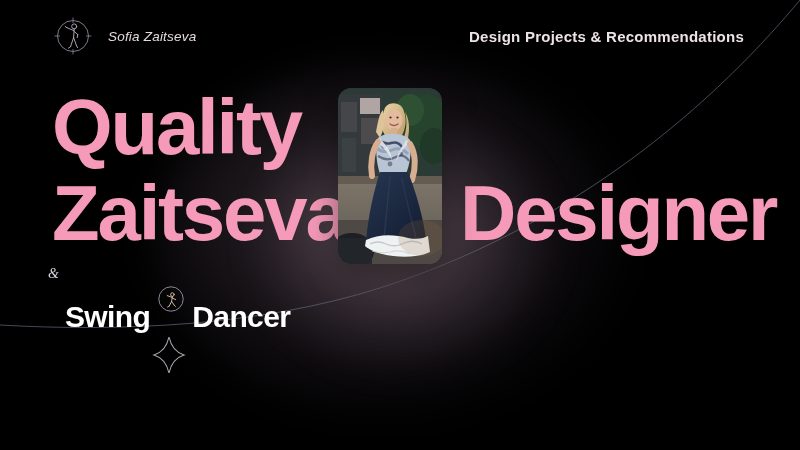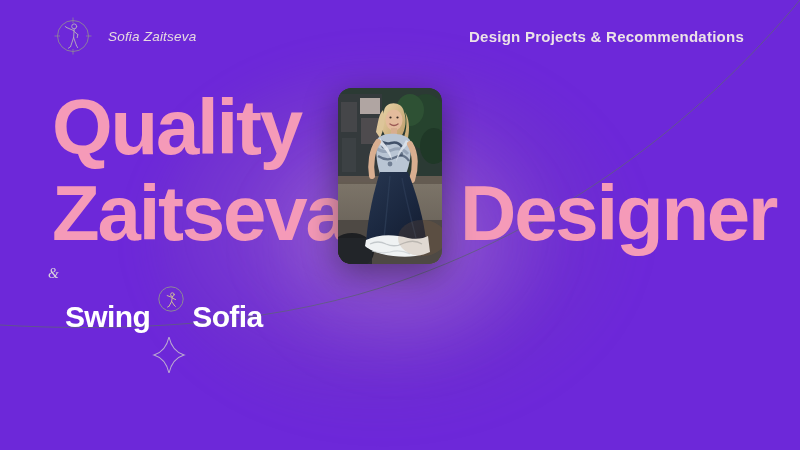--- a/index.html
+++ b/index.html
@@ -5,21 +5,21 @@
   * { margin:0; padding:0; box-sizing:border-box; }
   html, body {
     width:800px; height:450px;
     background:#14171f;
     font-family:"Liberation Sans", sans-serif;
     overflow:hidden;
   }
   #slide {
     position:relative;
     width:800px; height:450px;
-    background:#6d28d9;
+    background:#000000;
     overflow:hidden;
   }
   
   .glow {
     position:absolute;
     left:150px; top:60px;
     width:480px; height:360px;
     border-radius:50%;
     background:radial-gradient(ellipse at 45% 45%,
         rgba(214,176,196,0.30) 0%,
@@ -285,16 +285,16 @@
         <circle cx="15.4" cy="9.6" r="1.8"></circle>
         <path d="M 15.4 11.4 L 14.6 16.4"></path>
         <path d="M 15 12.4 L 10.2 10.6"></path>
         <path d="M 15.1 12.9 L 18.6 14.6"></path>
         <path d="M 14.6 16.4 L 12.2 21"></path>
         <path d="M 14.6 16.4 L 17.2 20.2"></path>
         <path d="M 12.2 21 L 10.6 22"></path>
         <path d="M 17.2 20.2 L 18.4 21.4"></path>
       </g>
     </svg>
-    <span class="sub-word">Sofia</span>
+    <span class="sub-word">Dancer</span>
   </div>
 
 </div>
 
 </body></html>

